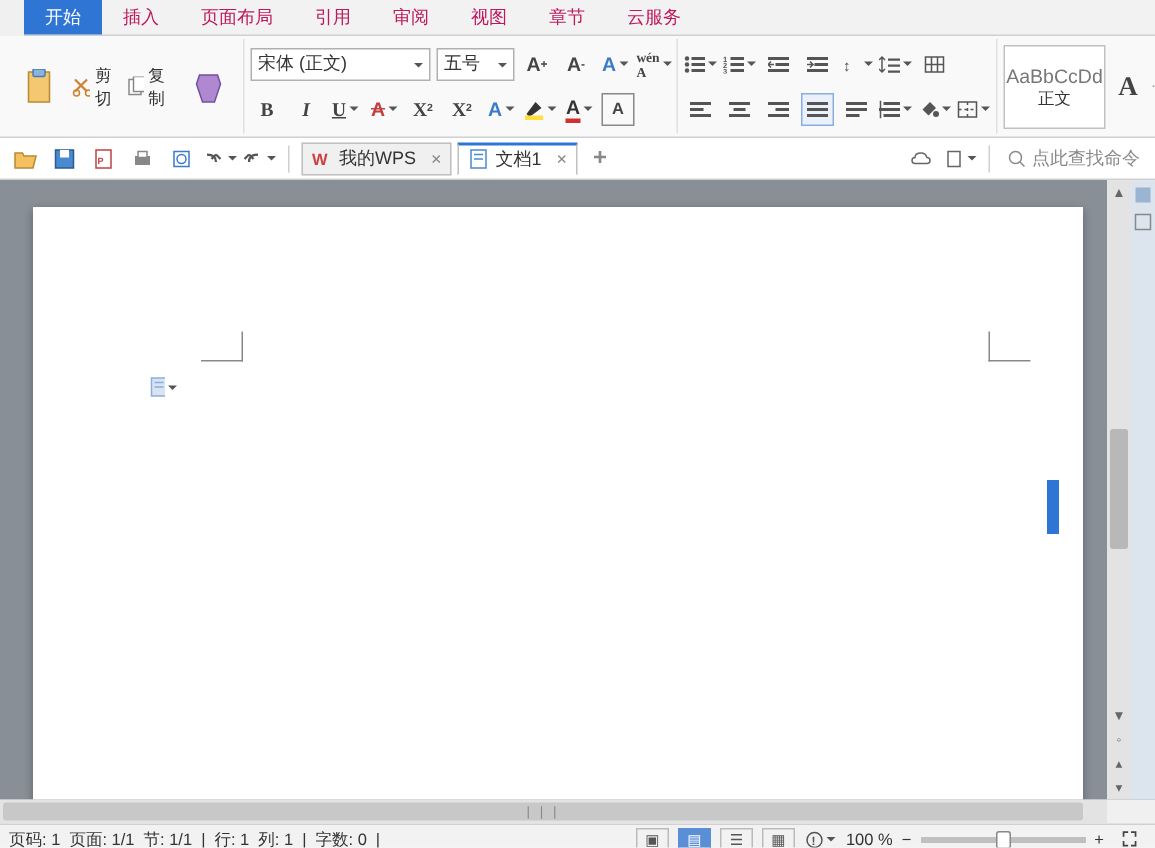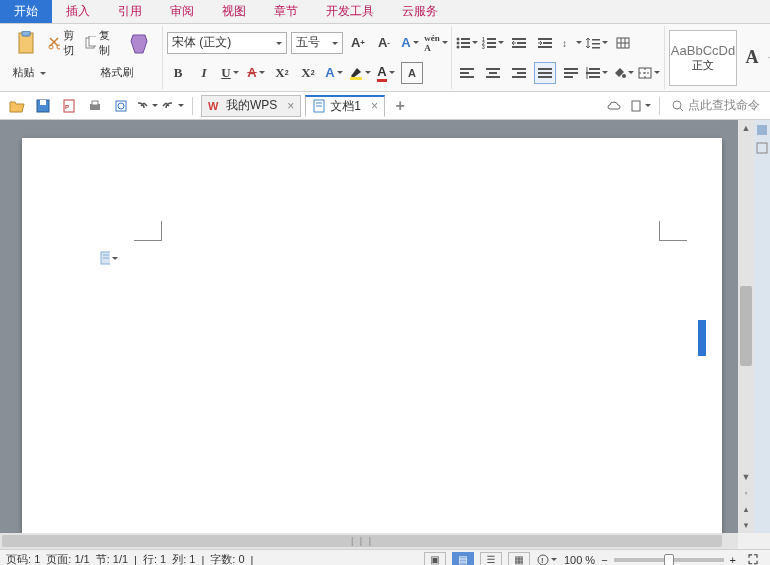--- a/index.html
+++ b/index.html
@@ -1,18 +1,18 @@
 <!DOCTYPE html>
 <html><head>
 <meta charset="utf-8">
 <style>
 * { box-sizing: border-box; margin: 0; padding: 0; font-family: "Microsoft YaHei", sans-serif; }
 body { width: 770px; height: 565px; background: #f0f0f0; overflow: hidden; font-size: 12px; color: #333; }
 
-.menubar { height: 24px; background: #f2f2f2; display: flex; align-items: stretch; border-bottom: 1px solid #d0d0d0; }
+.menubar { height: 24px; background: #f2f2f2; display: flex; align-items: stretch; border-bottom: 1px solid #d0d0d0; margin-left: 16px; }
 .menubar .tab { padding: 0 14px; display: flex; align-items: center; cursor: pointer; color: #be185d; }
 .menubar .tab.active { background: #2e75d4; color: #fff; }
 
 .ribbon { height: 68px; background: #f9f9f9; border-bottom: 1px solid #d0d0d0; display: flex; align-items: stretch; padding: 2px 4px; }
 .ribgroup { display: flex; flex-direction: column; justify-content: center; border-right: 1px solid #e0e0e0; padding: 0 4px; }
 .ribrow { display: flex; align-items: center; gap: 4px; height: 30px; }
 .bigbtn { width: 42px; display: flex; flex-direction: column; align-items: center; justify-content: center; gap: 2px; cursor: pointer; }
 .smallbtn { display: flex; align-items: center; gap: 3px; cursor: pointer; font-size: 11px; height: 20px; }
 .fontsel { width: 120px; height: 22px; border: 1px solid #b0b0b0; background: #fff; display: flex; align-items: center; padding: 0 4px; font-size: 12px; justify-content: space-between; }
 .sizesel { width: 52px; height: 22px; border: 1px solid #b0b0b0; background: #fff; display: flex; align-items: center; padding: 0 4px; font-size: 12px; justify-content: space-between; }
@@ -56,25 +56,25 @@
 .zoomslider .knob { position: absolute; left: 50px; top: -4px; width: 10px; height: 12px; background: #fff; border: 1px solid #888; border-radius: 2px; }
 .caret { display:inline-block; border:3px solid transparent; border-top-color:#555; margin-left:2px; transform:translateY(2px);}
 svg { display:block; }
 </style>
 </head>
 <body>
 
 <div class="menubar">
   <div class="tab active">开始</div>
   <div class="tab">插入</div>
+  <div class="tab">页面布局</div>
   <div class="tab">引用</div>
   <div class="tab">审阅</div>
   <div class="tab">视图</div>
   <div class="tab">章节</div>
-  <div class="tab">开发工具</div>
   <div class="tab">云服务</div>
 </div>
 
 <div class="ribbon">
 
   <div class="ribgroup">
     <div class="ribrow">
       <div class="bigbtn">
         <svg width="22" height="24">
             <rect x="4" y="2" width="14" height="20" fill="#f4c870" stroke="#b88a30"></rect>
@@ -95,30 +95,20 @@
               <rect x="2" y="2" width="8" height="10" fill="#fff" stroke="#888"></rect>
               <rect x="5" y="0" width="8" height="10" fill="#fff" stroke="#888"></rect>
             </svg>
           <span>复制</span>
         </div>
       </div>
       <div class="bigbtn">
         <svg width="22" height="24">
             <path d="M4 4 L16 4 L18 10 L14 22 L6 22 L2 10 Z" fill="#b088d0" stroke="#7050a0"></path>
           </svg>
-      </div>
-    </div>
-    <div class="ribrow">
-      <div class="smallbtn" style="width:42px;justify-content:center">
-        <span>粘贴</span>
-          <span class="caret"></span>
-      </div>
-      <div style="width:38px"></div>
-      <div class="smallbtn" style="width:42px;justify-content:center">
-        <span>格式刷</span>
       </div>
     </div>
   </div>
 
   <div class="ribgroup">
     <div class="ribrow">
       <div class="fontsel">
           <span>宋体 (正文)</span>
           <span class="caret"></span>
         </div>

